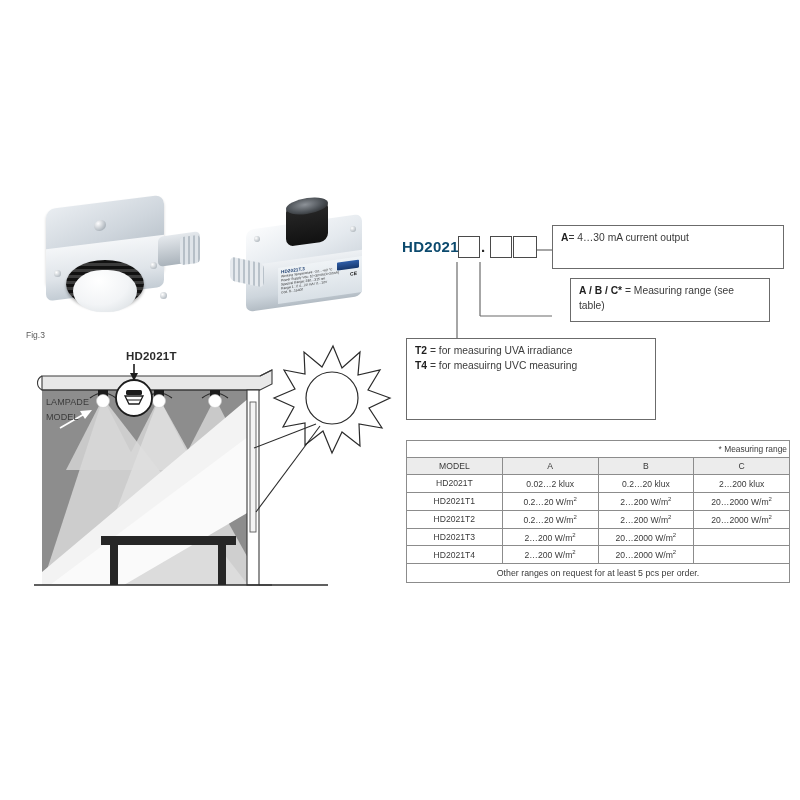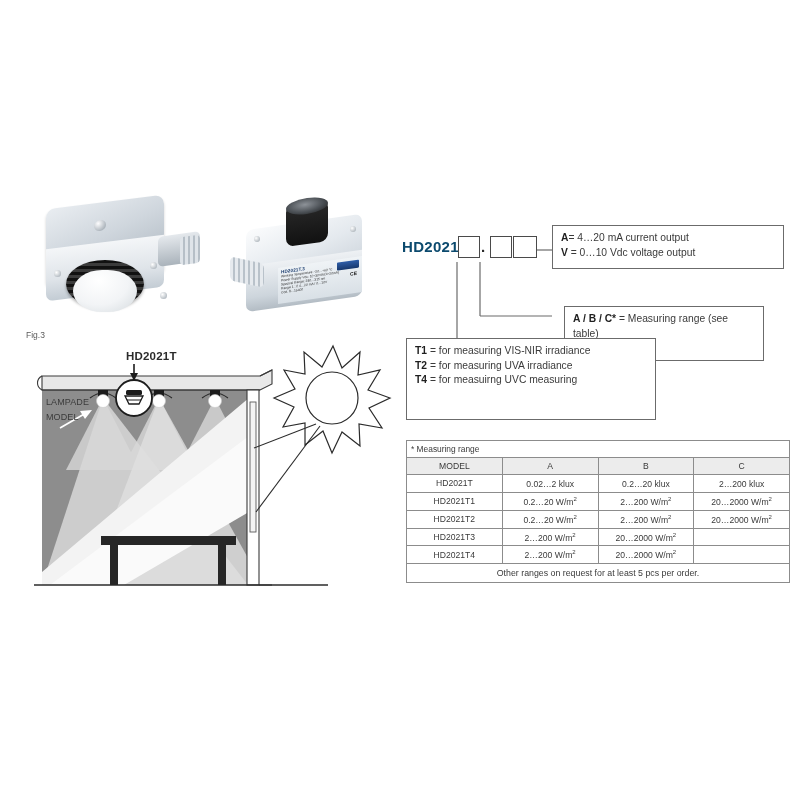--- a/index.html
+++ b/index.html
@@ -111,21 +111,21 @@
   .cbox{position:absolute;border:1.3px solid #6b6b6b;background:#fff;box-sizing:border-box;padding:5px 8px;}
   .cbox p{margin:0;font-size:10.3px;line-height:14.5px;color:#3a3a3a;white-space:nowrap;}
   .cbox p b{color:#1f1f1f;font-weight:bold;}
   .cbox.wrap p{white-space:normal;}
 
   
   #rangetable{position:absolute;left:406px;top:440px;width:384px;}
   table{border-collapse:collapse;width:100%;table-layout:fixed;}
   td,th{border:1px solid #8c8c8c;font-size:8.6px;color:#3a3a3a;text-align:center;
     padding:3px 2px;font-weight:normal;}
-  .t-caption{text-align:left;padding-left:4px;font-size:8.4px;}
+  .t-caption{text-align:right;padding-left:20px;font-size:8.4px;}
   .t-model{background:#fff;}
   .t-foot{padding:4px 18px;font-size:8.8px;}
   sup{font-size:6px;vertical-align:super;}
 </style>
 </head>
 <body>
 
 <div class="page">
 
   <div class="photo" id="photo1">
@@ -250,30 +250,28 @@
       <line x1="57" y1="40" x2="57" y2="122" stroke="#6b6b6b" stroke-width="1.2"></line>
     </svg>
 
     <div class="code-text">HD2021</div>
     <div class="code-box" style="left:58px;top:14px;width:20px;height:20px;"></div>
     <div class="code-dot" style="left:81px;top:16px;">.</div>
     <div class="code-box" style="left:90px;top:14px;width:20px;height:20px;"></div>
     <div class="code-box" style="left:113px;top:14px;width:22px;height:20px;"></div>
 
     <div class="cbox" style="left:152px;top:3px;width:232px;height:44px;">
-      <p><b>A</b><span>= 4…20 mA current output</span></p>
-      <p><b>V</b><span> = 0…10 Vdc voltage output</span></p>
+      <p><b>A</b><span>= 4…30 mA current output</span></p>
     </div>
 
-    <div class="cbox wrap" style="left:164px;top:56px;width:200px;height:55px;margin-top:28px;">
+    <div class="cbox wrap" style="left:170px;top:56px;width:200px;height:44px;">
       <p><b>A / B / C*</b><span> = Measuring range (see table)</span></p>
     </div>
 
     <div class="cbox" style="left:6px;top:116px;width:250px;height:82px;">
-      <p><b>T1</b><span> = for measuring VIS-NIR irradiance</span></p>
       <p><b>T2</b><span> = for measuring UVA irradiance</span></p>
       <p><b>T4</b><span> = for measuirng UVC measuring</span></p>
     </div>
   </div>
 
   <div id="rangetable">
     <table>
       <tbody>
         <tr>
           <td class="t-caption" colspan="4">* Measuring range</td>

